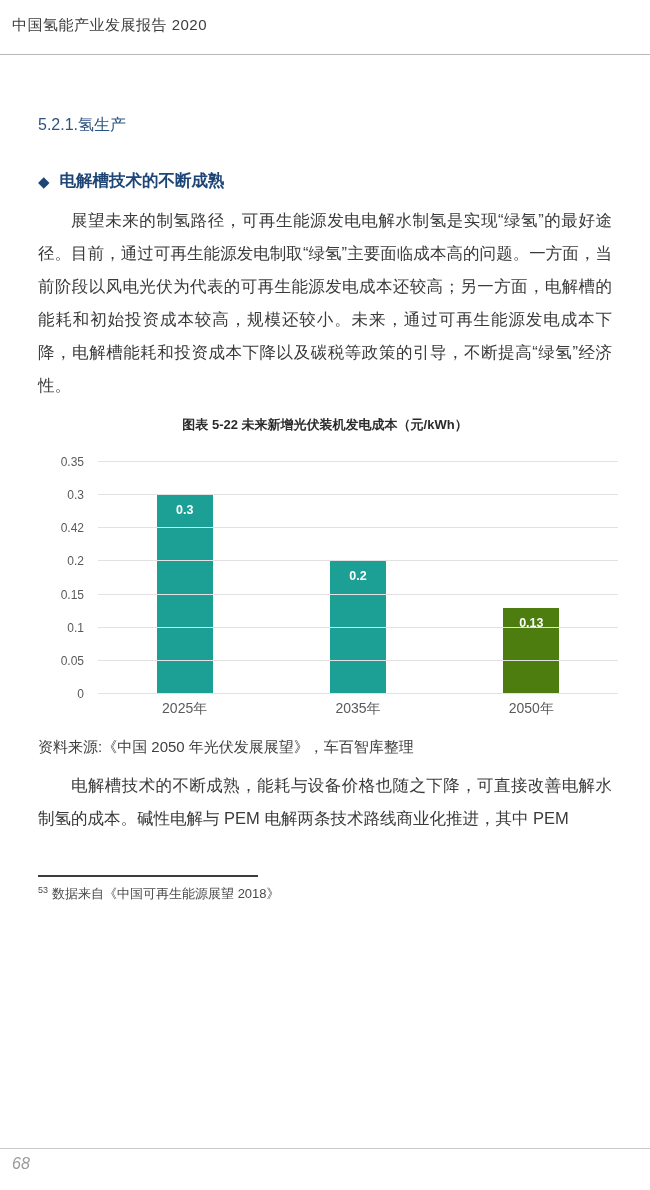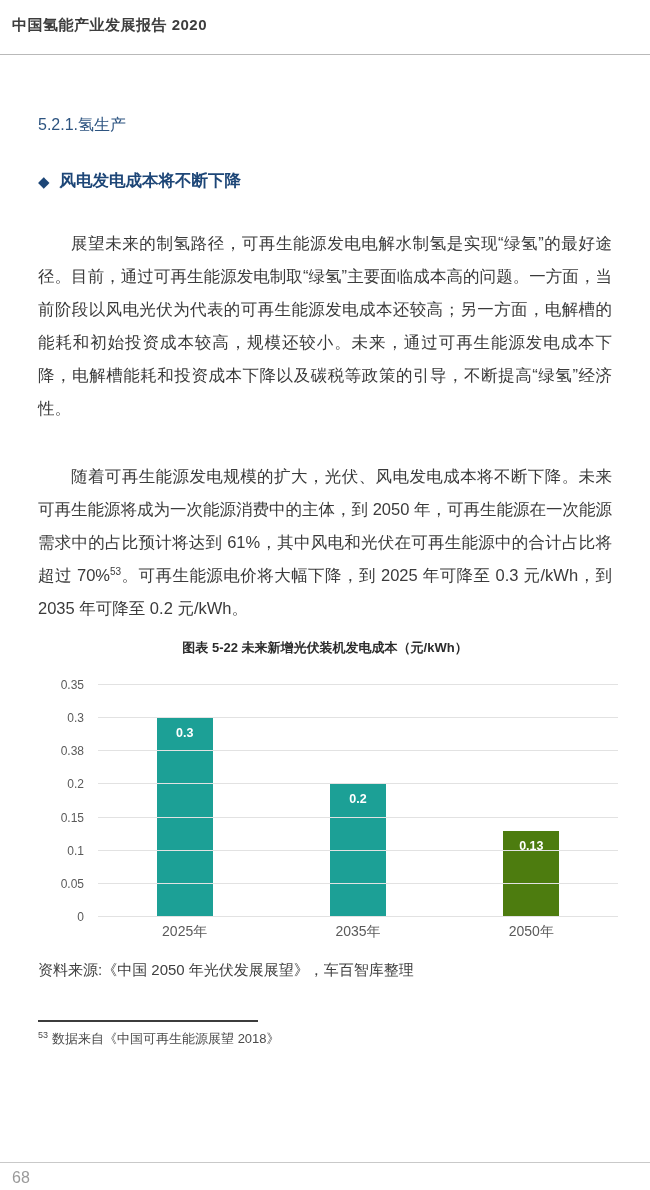--- a/index.html
+++ b/index.html
@@ -16,21 +16,20 @@
   
   .page-header {
     height: 55px;
     padding: 16px 0 0 12px;
     border-bottom: 1px solid #b9b9b9;
   }
   .page-header .title {
     font-size: 15px;
     color: #3d3d3d;
     letter-spacing: 0.5px;
-    font-weight: bold;
   }
 
   
   .main { padding: 0 38px; }
 
   .section-heading {
     margin-top: 60px;
     font-size: 16px;
     font-weight: 500;
     color: #2d5480;
@@ -47,21 +46,21 @@
     font-size: 15px;
     line-height: 1;
   }
   .subsection .label {
     font-size: 16.5px;
     font-weight: bold;
     color: #1d4677;
   }
 
   .para {
-    margin-top: 35px;
+    margin-top: 12px;
     font-size: 16.5px;
     line-height: 33px;
     text-align: justify;
     text-indent: 2em;
     color: #3a3a3a;
   }
   .para sup {
     font-size: 10px;
     vertical-align: super;
     line-height: 0;
@@ -159,59 +158,59 @@
   .footnote sup {
     font-size: 9px;
     vertical-align: super;
     margin-right: 4px;
   }
 
   
   .page-footer {
     position: absolute;
     left: 0; right: 0; bottom: 0;
-    height: 28px;
+    height: 42px;
     border-top: 1px solid #c9c9c9;
     padding: 6px 0 0 12px;
+    font-style: italic;
   }
   .page-footer .page-number {
     font-size: 16px;
     color: #9a9a9a;
   }
 </style>
 </head>
 <body>
 
 <header class="page-header">
   <div class="title">中国氢能产业发展报告 2020</div>
 </header>
 
 <main class="main">
 
   <h1 class="section-heading">5.2.1.氢生产</h1>
 
   <div class="subsection">
     <span class="diamond">◆</span>
-    <span class="label">风电发电成本将不断下降</span>
+    <span class="label">电解槽技术的不断成熟</span>
   </div>
 
   <p class="para">展望未来的制氢路径，可再生能源发电电解水制氢是实现“绿氢”的最好途径。目前，通过可再生能源发电制取“绿氢”主要面临成本高的问题。一方面，当前阶段以风电光伏为代表的可再生能源发电成本还较高；另一方面，电解槽的能耗和初始投资成本较高，规模还较小。未来，通过可再生能源发电成本下降，电解槽能耗和投资成本下降以及碳税等政策的引导，不断提高“绿氢”经济性。</p>
 
-  <p class="para"><span>随着可再生能源发电规模的扩大，光伏、风电发电成本将不断下降。未来可再生能源将成为一次能源消费中的主体，到 2050 年，可再生能源在一次能源需求中的占比预计将达到 61%，其中风电和光伏在可再生能源中的合计占比将超过 70%</span><sup>53</sup><span>。可再生能源电价将大幅下降，到 2025 年可降至 0.3 元/kWh，到 2035 年可降至 0.2 元/kWh。</span></p>
 
   <div class="chart-title">图表 5-22 未来新增光伏装机发电成本（元/kWh）</div>
 
   <div class="chart">
     <div class="yaxis">
         <div class="ytick" style="bottom: 0%;">0</div>
         <div class="ytick" style="bottom: 14.2857%; padding-left: 32px;">0.05</div>
         <div class="ytick" style="bottom: 28.5714%;">0.1</div>
         <div class="ytick" style="bottom: 42.8571%;">0.15</div>
         <div class="ytick" style="bottom: 57.1429%;">0.2</div>
-        <div class="ytick" style="bottom: 71.4286%;">0.38</div>
+        <div class="ytick" style="bottom: 71.4286%;">0.42</div>
         <div class="ytick" style="bottom: 85.7143%;">0.3</div>
         <div class="ytick" style="bottom: 100%; margin-top: 32px;">0.35</div>
       </div>
     <div class="plot">
       <div class="bars">
           <div class="slot">
             <div class="bar" style="height: 85.7143%; background: rgb(28, 160, 150);">
               <span class="bar-label" style="color: rgb(255, 255, 255);">0.3</span>
             </div>
           </div>
@@ -237,20 +236,21 @@
       </div>
     <div class="xlabels">
         <div class="xlabel">2025年</div>
         <div class="xlabel">2035年</div>
         <div class="xlabel">2050年</div>
       </div>
   </div>
 
   <div class="figure-source">资料来源:《中国 2050 年光伏发展展望》，车百智库整理</div>
 
+  <p class="para">电解槽技术的不断成熟，能耗与设备价格也随之下降，可直接改善电解水制氢的成本。碱性电解与 PEM 电解两条技术路线商业化推进，其中 PEM</p>
 
   <div class="footnote-block">
     <div class="footnote-divider"></div>
     <div class="footnote"><sup>53</sup><span>数据来自《中国可再生能源展望 2018》</span></div>
   </div>
 
 </main>
 
 <footer class="page-footer">
   <div class="page-number">68</div>

